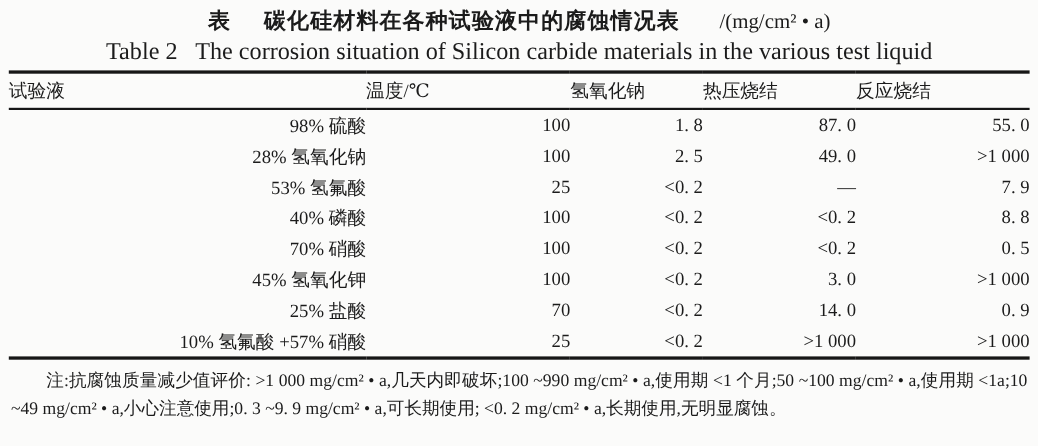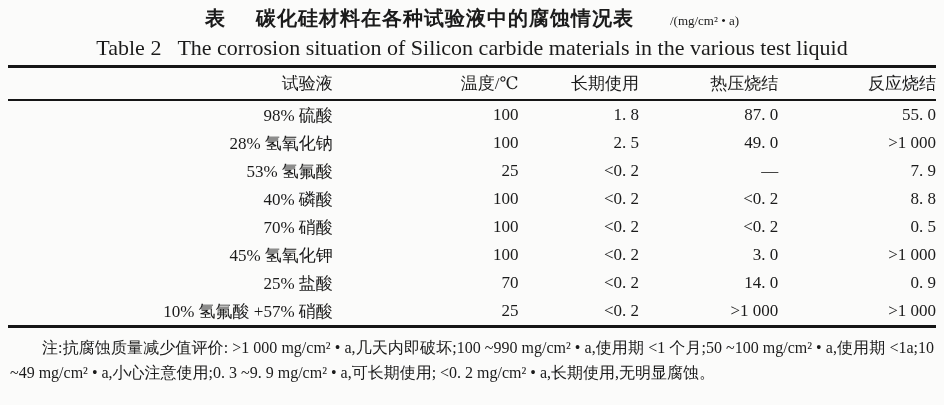--- a/index.html
+++ b/index.html
@@ -26,21 +26,21 @@
     font-size: 20px;
     line-height: 26px;
     white-space: nowrap;
   }
   .title-zh .zh-label { margin-right: 30px; letter-spacing: 1px; }
   .title-zh .zh-text  { letter-spacing: 1px; }
   .title-zh .unit {
     margin-left: 36px;
     font-family: "Liberation Serif", "DejaVu Serif", serif;
     font-weight: 400;
-    font-size: 13px;
+    font-size: 19px;
     letter-spacing: 0;
   }
   .title-en {
     text-align: center;
     font-size: 22px;
     line-height: 23px;
     margin-top: 2px;
     white-space: nowrap;
   }
   .title-en .en-label { margin-right: 16px; }
@@ -49,21 +49,21 @@
     width: 100%;
     border-collapse: collapse;
     margin-top: 6px;
     border-top: 3px solid #161616;
     border-bottom: 3px solid #161616;
   }
   table.corrosion th {
     font-weight: 400;
     font-size: 17px;
     height: 31px;
-    text-align: right;
+    text-align: left;
     vertical-align: middle;
     border-bottom: 2px solid #161616;
     padding: 0;
   }
   table.corrosion td {
     font-size: 17px;
     height: 28px;
     text-align: right;
     vertical-align: middle;
     padding: 0;
@@ -97,21 +97,21 @@
       <col style="width:35%">
       <col style="width:20%">
       <col style="width:13%">
       <col style="width:15%">
       <col style="width:17%">
     </colgroup>
     <thead>
       <tr>
         <th>试验液</th>
         <th>温度/℃</th>
-        <th>长期使用</th>
+        <th>氢氧化钠</th>
         <th>热压烧结</th>
         <th>反应烧结</th>
       </tr>
     </thead>
     <tbody>
       <tr>
         <td>98% 硫酸</td>
         <td>100</td>
         <td>1. 8</td>
         <td>87. 0</td>

